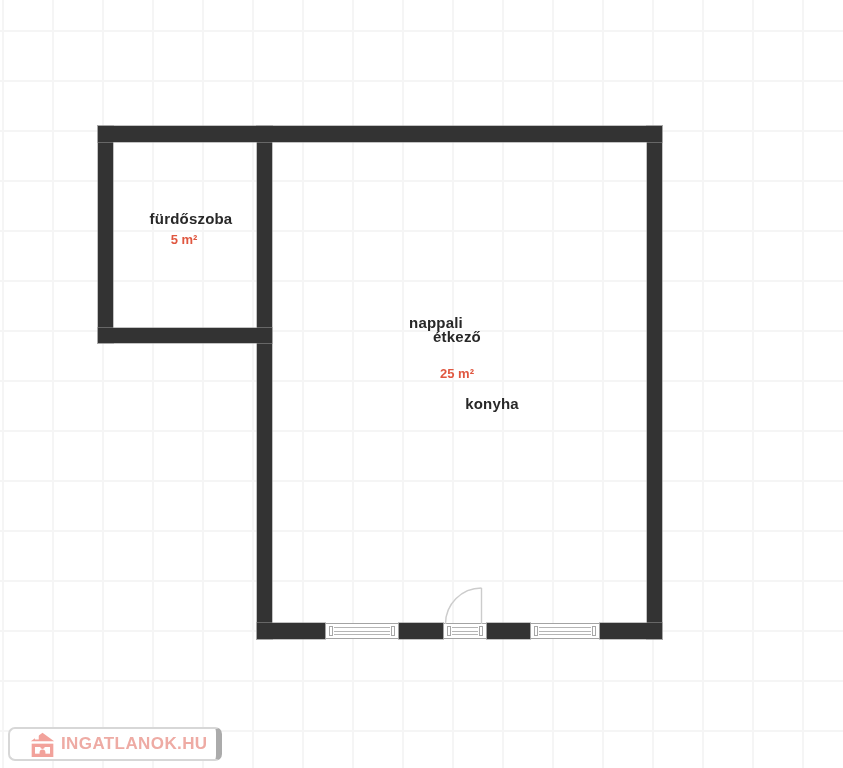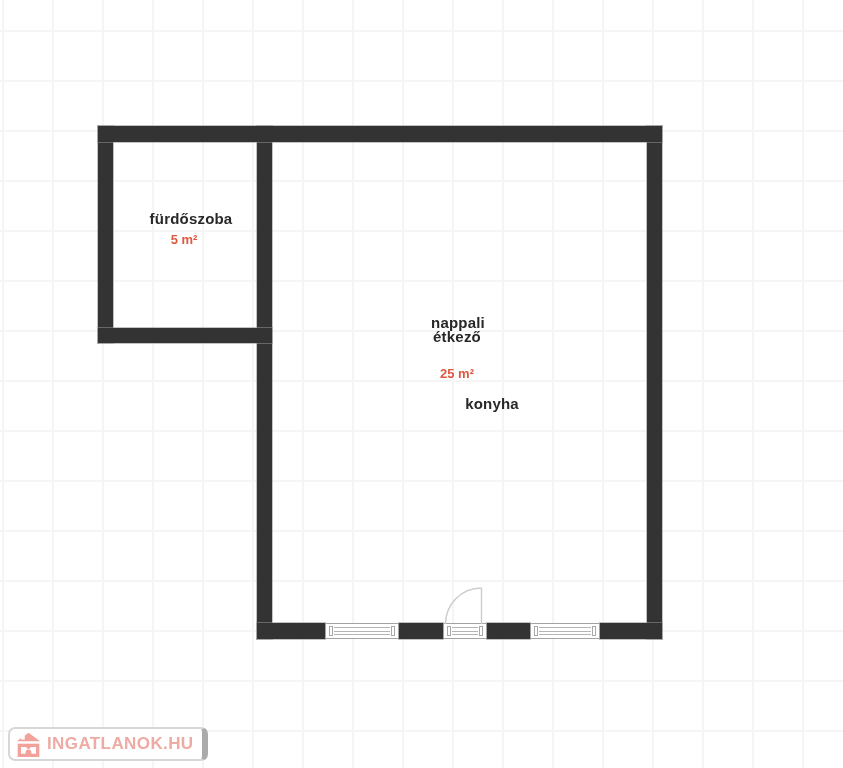--- a/index.html
+++ b/index.html
@@ -59,21 +59,21 @@
     transform:translate(-50%,-50%);
     font-weight:700;font-size:13px;
     color:#e05740;white-space:nowrap;
   }
 
   
   .watermark{
     position:absolute;left:8px;top:727px;height:34px;
     box-sizing:border-box;
     display:flex;align-items:center;gap:5px;
-    padding:2px 8px 2px 5px;
+    padding:2px 8px 2px 19px;
     background:#ffffff;
     border:2px solid #d7d7d7;
     border-right:6px solid #ababab;
     border-radius:7px;
   }
   .watermark .wm-text{
     font-weight:700;font-size:17px;
     color:#eeaba4;letter-spacing:0.4px;white-space:nowrap;
   }
 </style>
@@ -113,21 +113,21 @@
   </div>
 
   <svg class="door-swing" width="44" height="42" viewBox="0 0 44 42">
     <path d="M 39.5 3 A 36 36 0 0 0 3.5 39" fill="none" stroke="#cccccc" stroke-width="1.4"></path>
     <line x1="39.5" y1="3" x2="39.5" y2="39" stroke="#cccccc" stroke-width="1.4"></line>
   </svg>
 
   <div class="room-label" style="left:185px;top:218px;padding-left:12px;">fürdőszoba</div>
   <div class="area-label" style="left:184px;top:239px;">5 m²</div>
 
-  <div class="room-label" style="left:458px;top:322px;">nappali</div>
+  <div class="room-label" style="left:436px;top:322px;">nappali</div>
   <div class="room-label" style="left:457px;top:336px;">étkező</div>
   <div class="area-label" style="left:457px;top:373px;">25 m²</div>
   <div class="room-label" style="left:456px;top:403px;margin-left:36px;">konyha</div>
 
   <div class="watermark">
     <svg width="27" height="25" viewBox="0 0 32 30">
       <polygon points="2,11 16,1 30,11" fill="#f2a29b"></polygon>
       <rect x="7" y="2" width="4.5" height="7" fill="#ffffff"></rect>
       <rect x="5" y="16" width="22" height="12" fill="#ffffff" stroke="#f2a29b" stroke-width="4"></rect>
       <circle cx="16" cy="17.5" r="2.8" fill="#f2a29b"></circle>

